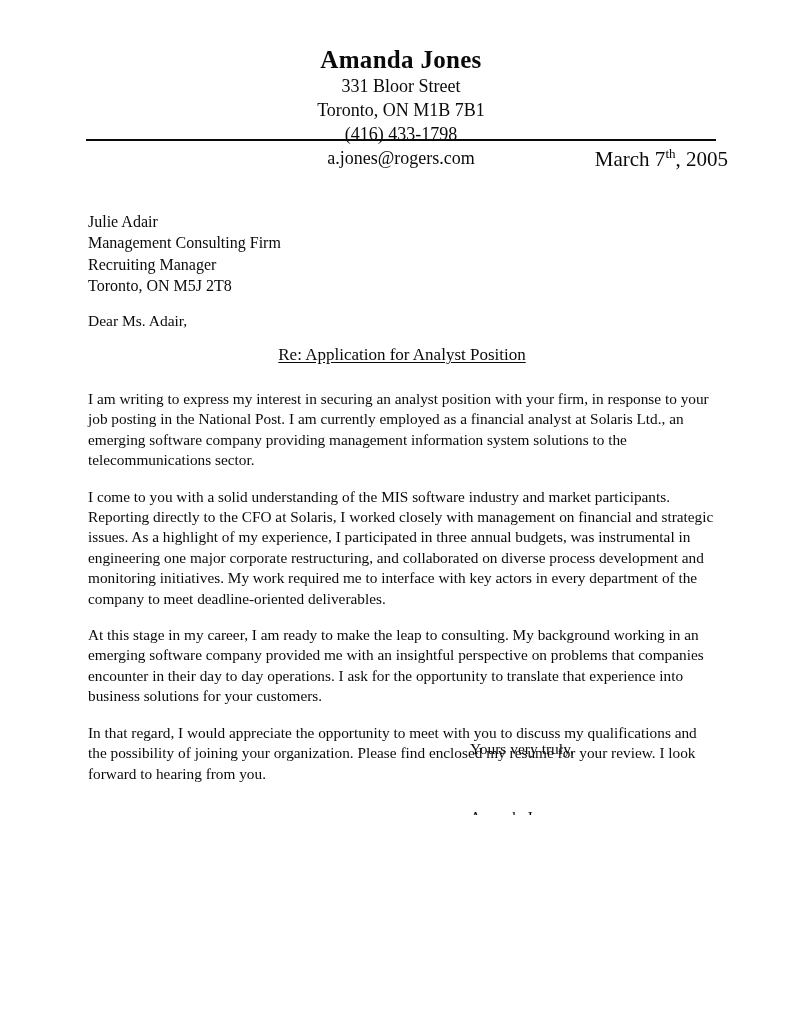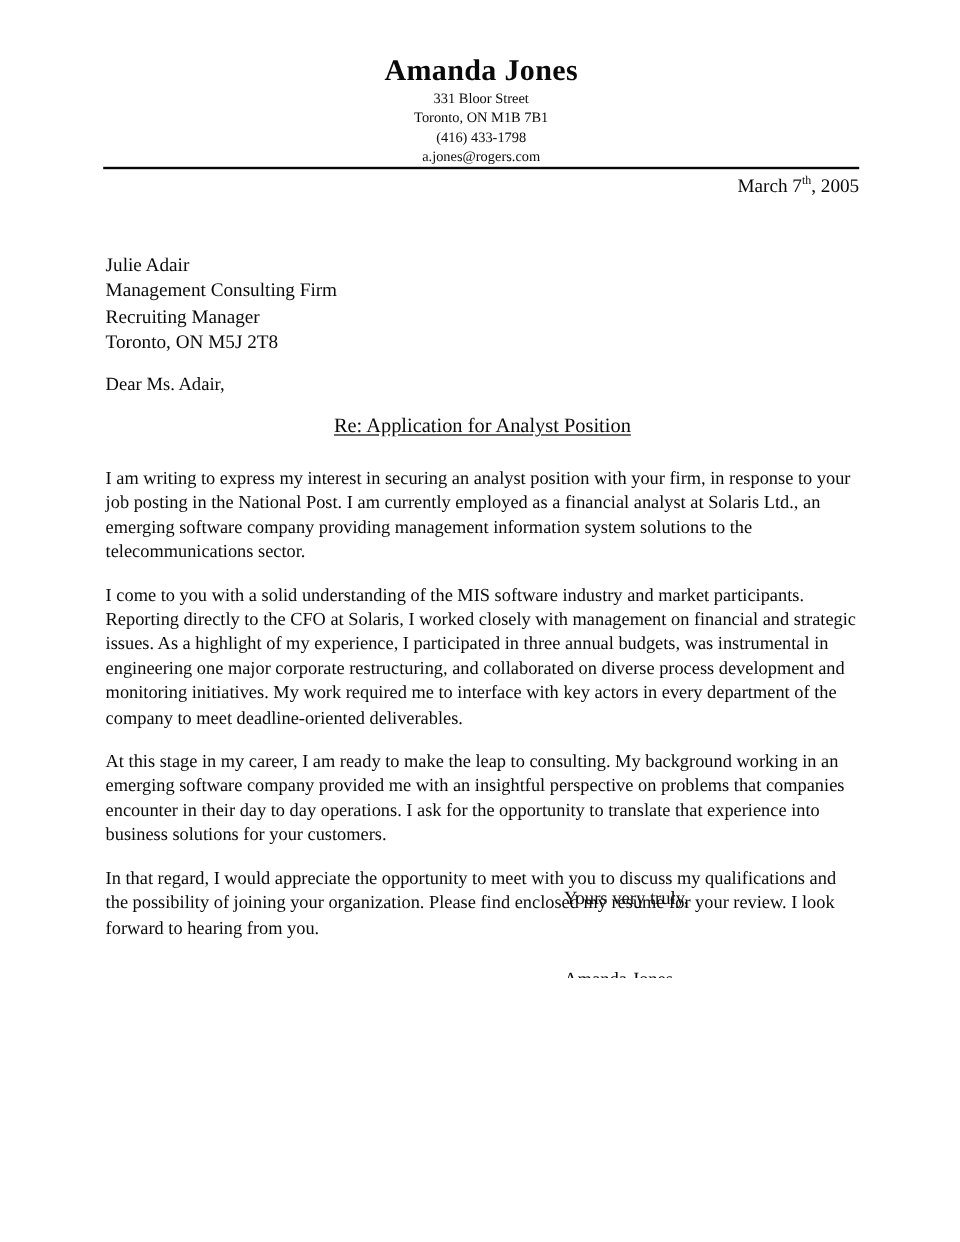--- a/index.html
+++ b/index.html
@@ -26,39 +26,39 @@
     width: 630px;
     text-align: center;
   }
   .lh-name {
     font-size: 25px;
     font-weight: bold;
     letter-spacing: 0.3px;
     line-height: 1.12;
   }
   .lh-line {
-    font-size: 12px;
+    font-size: 18px;
     line-height: 1.34;
   }
 
   .rule {
     position: absolute;
     left: 86px;
     top: 139px;
     width: 630px;
     height: 2px;
     background: #0a0a0a;
   }
 
   
   .date {
     position: absolute;
-    right: 84px;
+    right: 72px;
     top: 147px;
-    font-size: 16px;
+    font-size: 21px;
     white-space: nowrap;
   }
   .date sup {
     font-size: 0.62em;
     vertical-align: super;
     line-height: 0;
   }
 
   
   .recipient {

